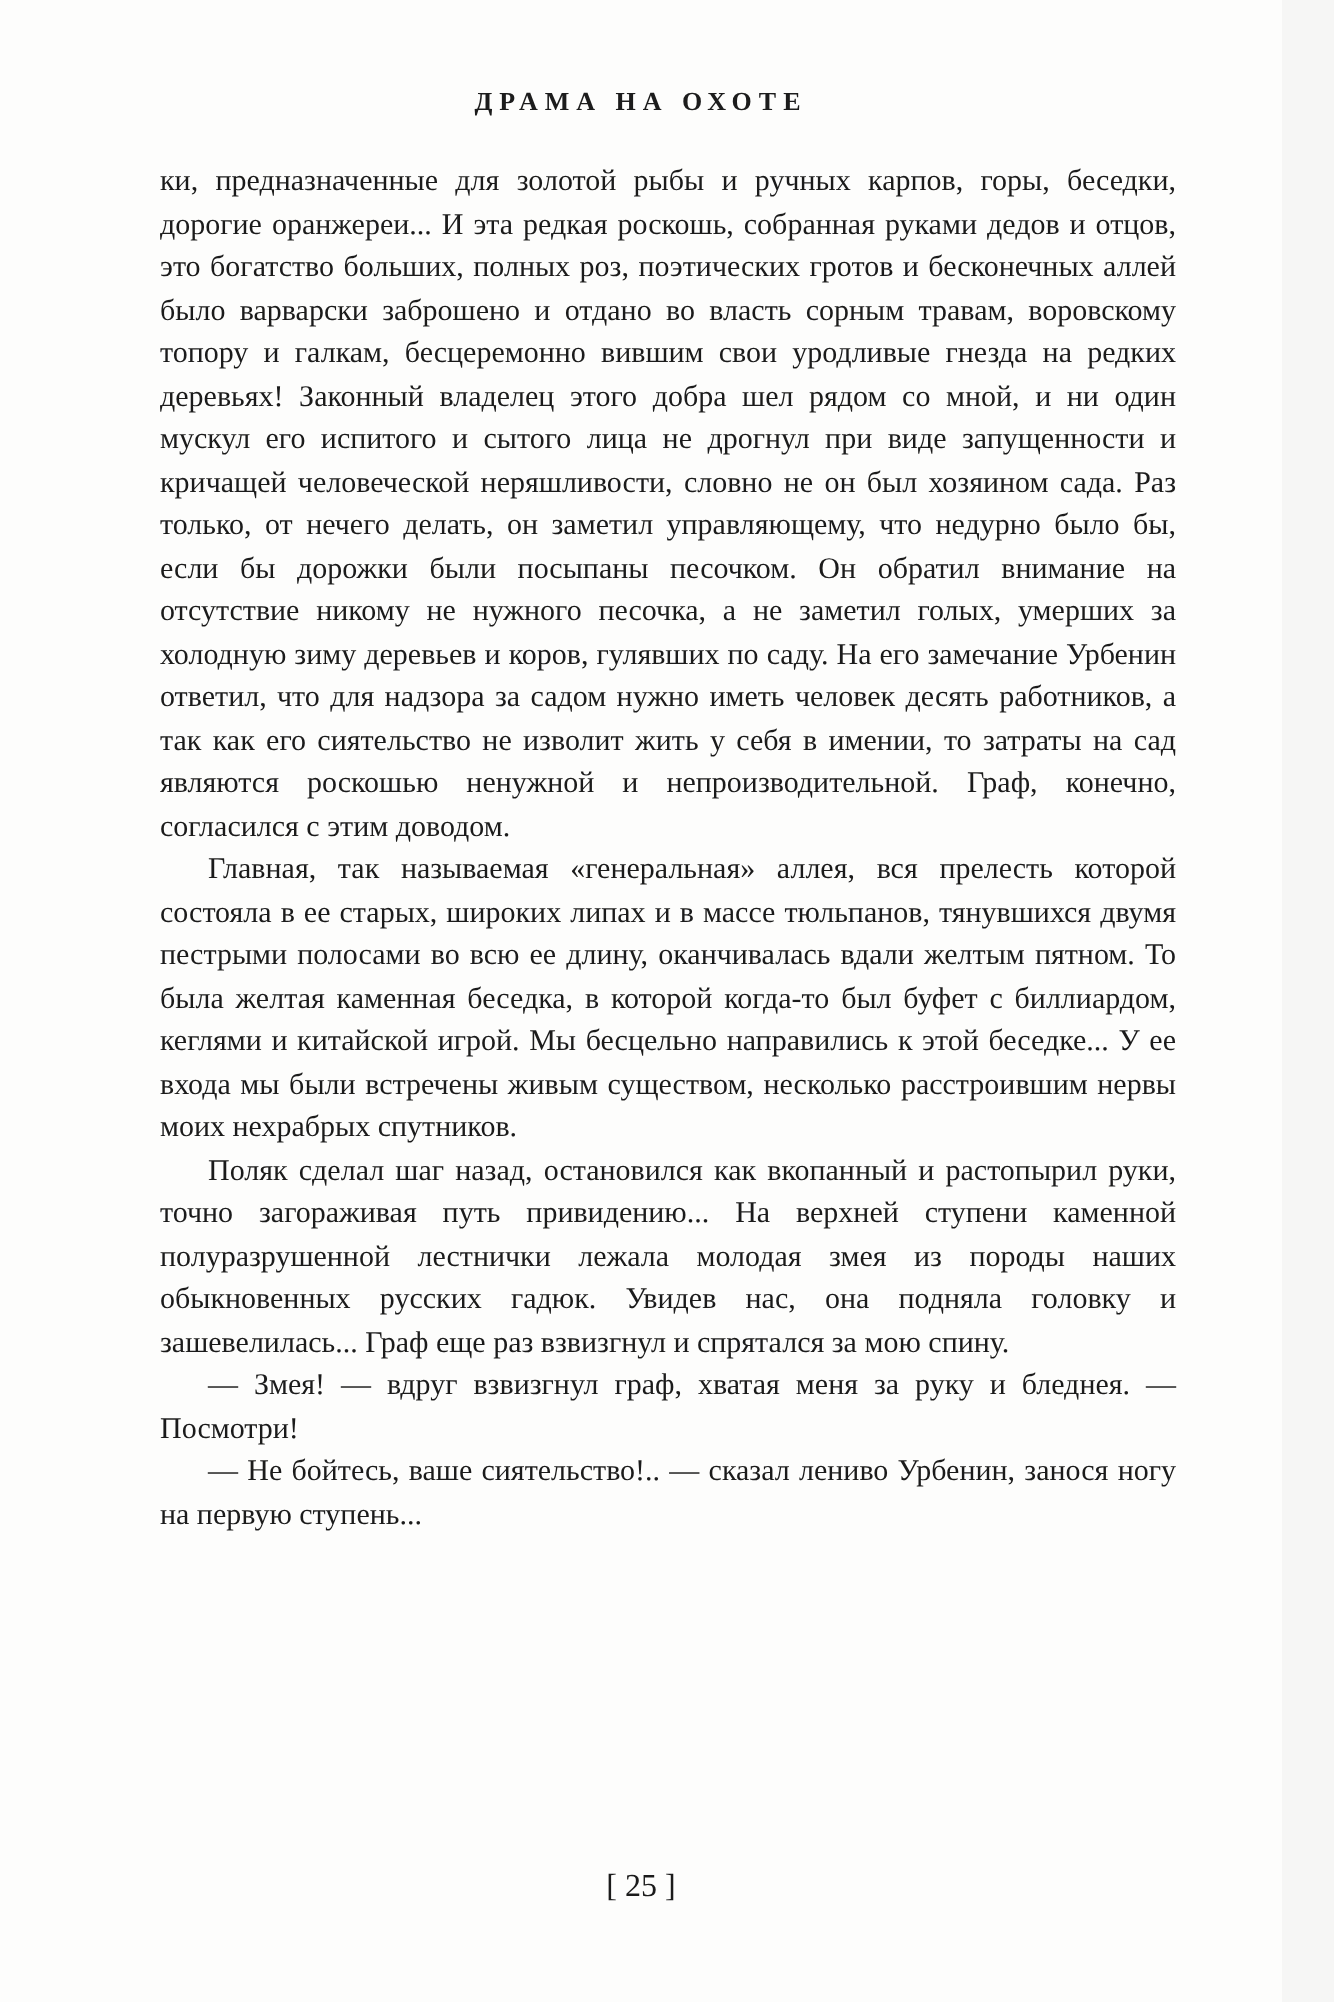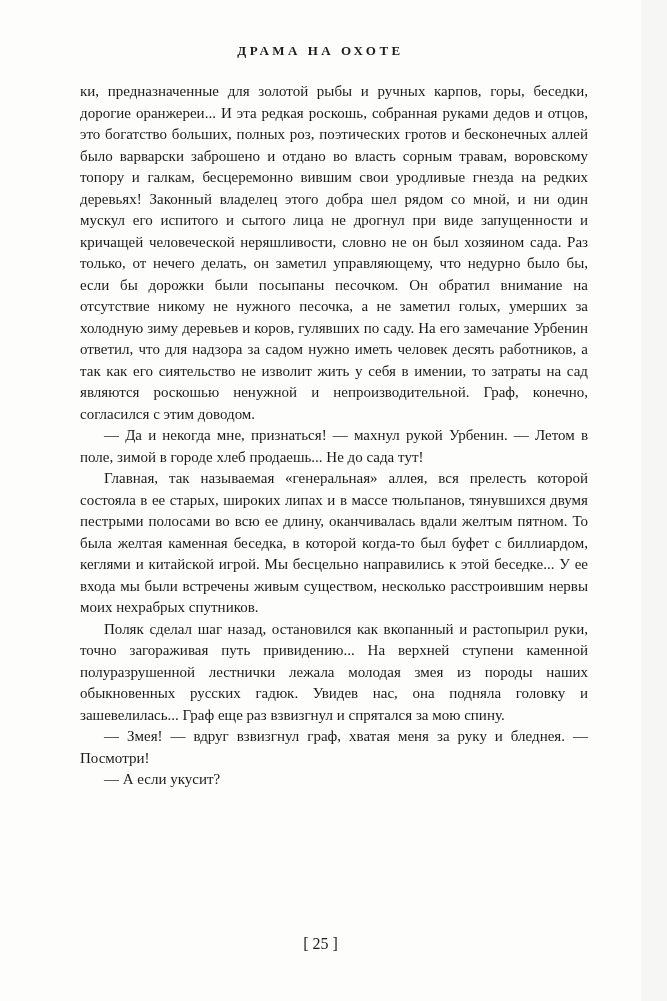--- a/index.html
+++ b/index.html
@@ -64,22 +64,21 @@
 </style>
 </head>
 <body>
 
 <div class="page">
 
   <div class="running-head">ДРАМА НА ОХОТЕ</div>
 
   <div class="body-text">
     <p class="continued">ки, предназначенные для золотой рыбы и ручных карпов, горы, беседки, дорогие оранжереи... И эта редкая роскошь, собранная руками дедов и отцов, это богатство больших, полных роз, поэтических гротов и бесконечных аллей было варварски заброшено и отдано во власть сорным травам, воровскому топору и галкам, бесцеремонно вившим свои уродливые гнезда на редких деревьях! Законный владелец этого добра шел рядом со мной, и ни один мускул его испитого и сытого лица не дрогнул при виде запущенности и кричащей человеческой неряшливости, словно не он был хозяином сада. Раз только, от нечего делать, он заметил управляющему, что недурно было бы, если бы дорожки были посыпаны песочком. Он обратил внимание на отсутствие никому не нужного песочка, а не заметил голых, умерших за холодную зиму деревьев и коров, гулявших по саду. На его замечание Урбенин ответил, что для надзора за садом нужно иметь человек десять работников, а так как его сиятельство не изволит жить у себя в имении, то затраты на сад являются роскошью ненужной и непроизводительной. Граф, конечно, согласился с этим доводом.</p>
-    <p>— Да и некогда мне, признаться! — махнул рукой Урбенин. — Летом в поле, зимой в городе хлеб продаешь... Не до сада тут!</p>
     <p>Главная, так называемая «генеральная» аллея, вся прелесть которой состояла в ее старых, широких липах и в массе тюльпанов, тянувшихся двумя пестрыми полосами во всю ее длину, оканчивалась вдали желтым пятном. То была желтая каменная беседка, в которой когда-то был буфет с биллиардом, кеглями и китайской игрой. Мы бесцельно направились к этой беседке... У ее входа мы были встречены живым существом, несколько расстроившим нервы моих нехрабрых спутников.</p>
     <p>Поляк сделал шаг назад, остановился как вкопанный и растопырил руки, точно загораживая путь привидению... На верхней ступени каменной полуразрушенной лестнички лежала молодая змея из породы наших обыкновенных русских гадюк. Увидев нас, она подняла головку и зашевелилась... Граф еще раз взвизгнул и спрятался за мою спину.</p>
     <p>— Змея! — вдруг взвизгнул граф, хватая меня за руку и бледнея. — Посмотри!</p>
-    <p>— А если укусит?</p>
+    <p>— Не бойтесь, ваше сиятельство!.. — сказал лениво Урбенин, занося ногу на первую ступень...</p>
   </div>
 
   <div class="folio">[ 25 ]</div>
 
 </div>
 
 </body></html>

